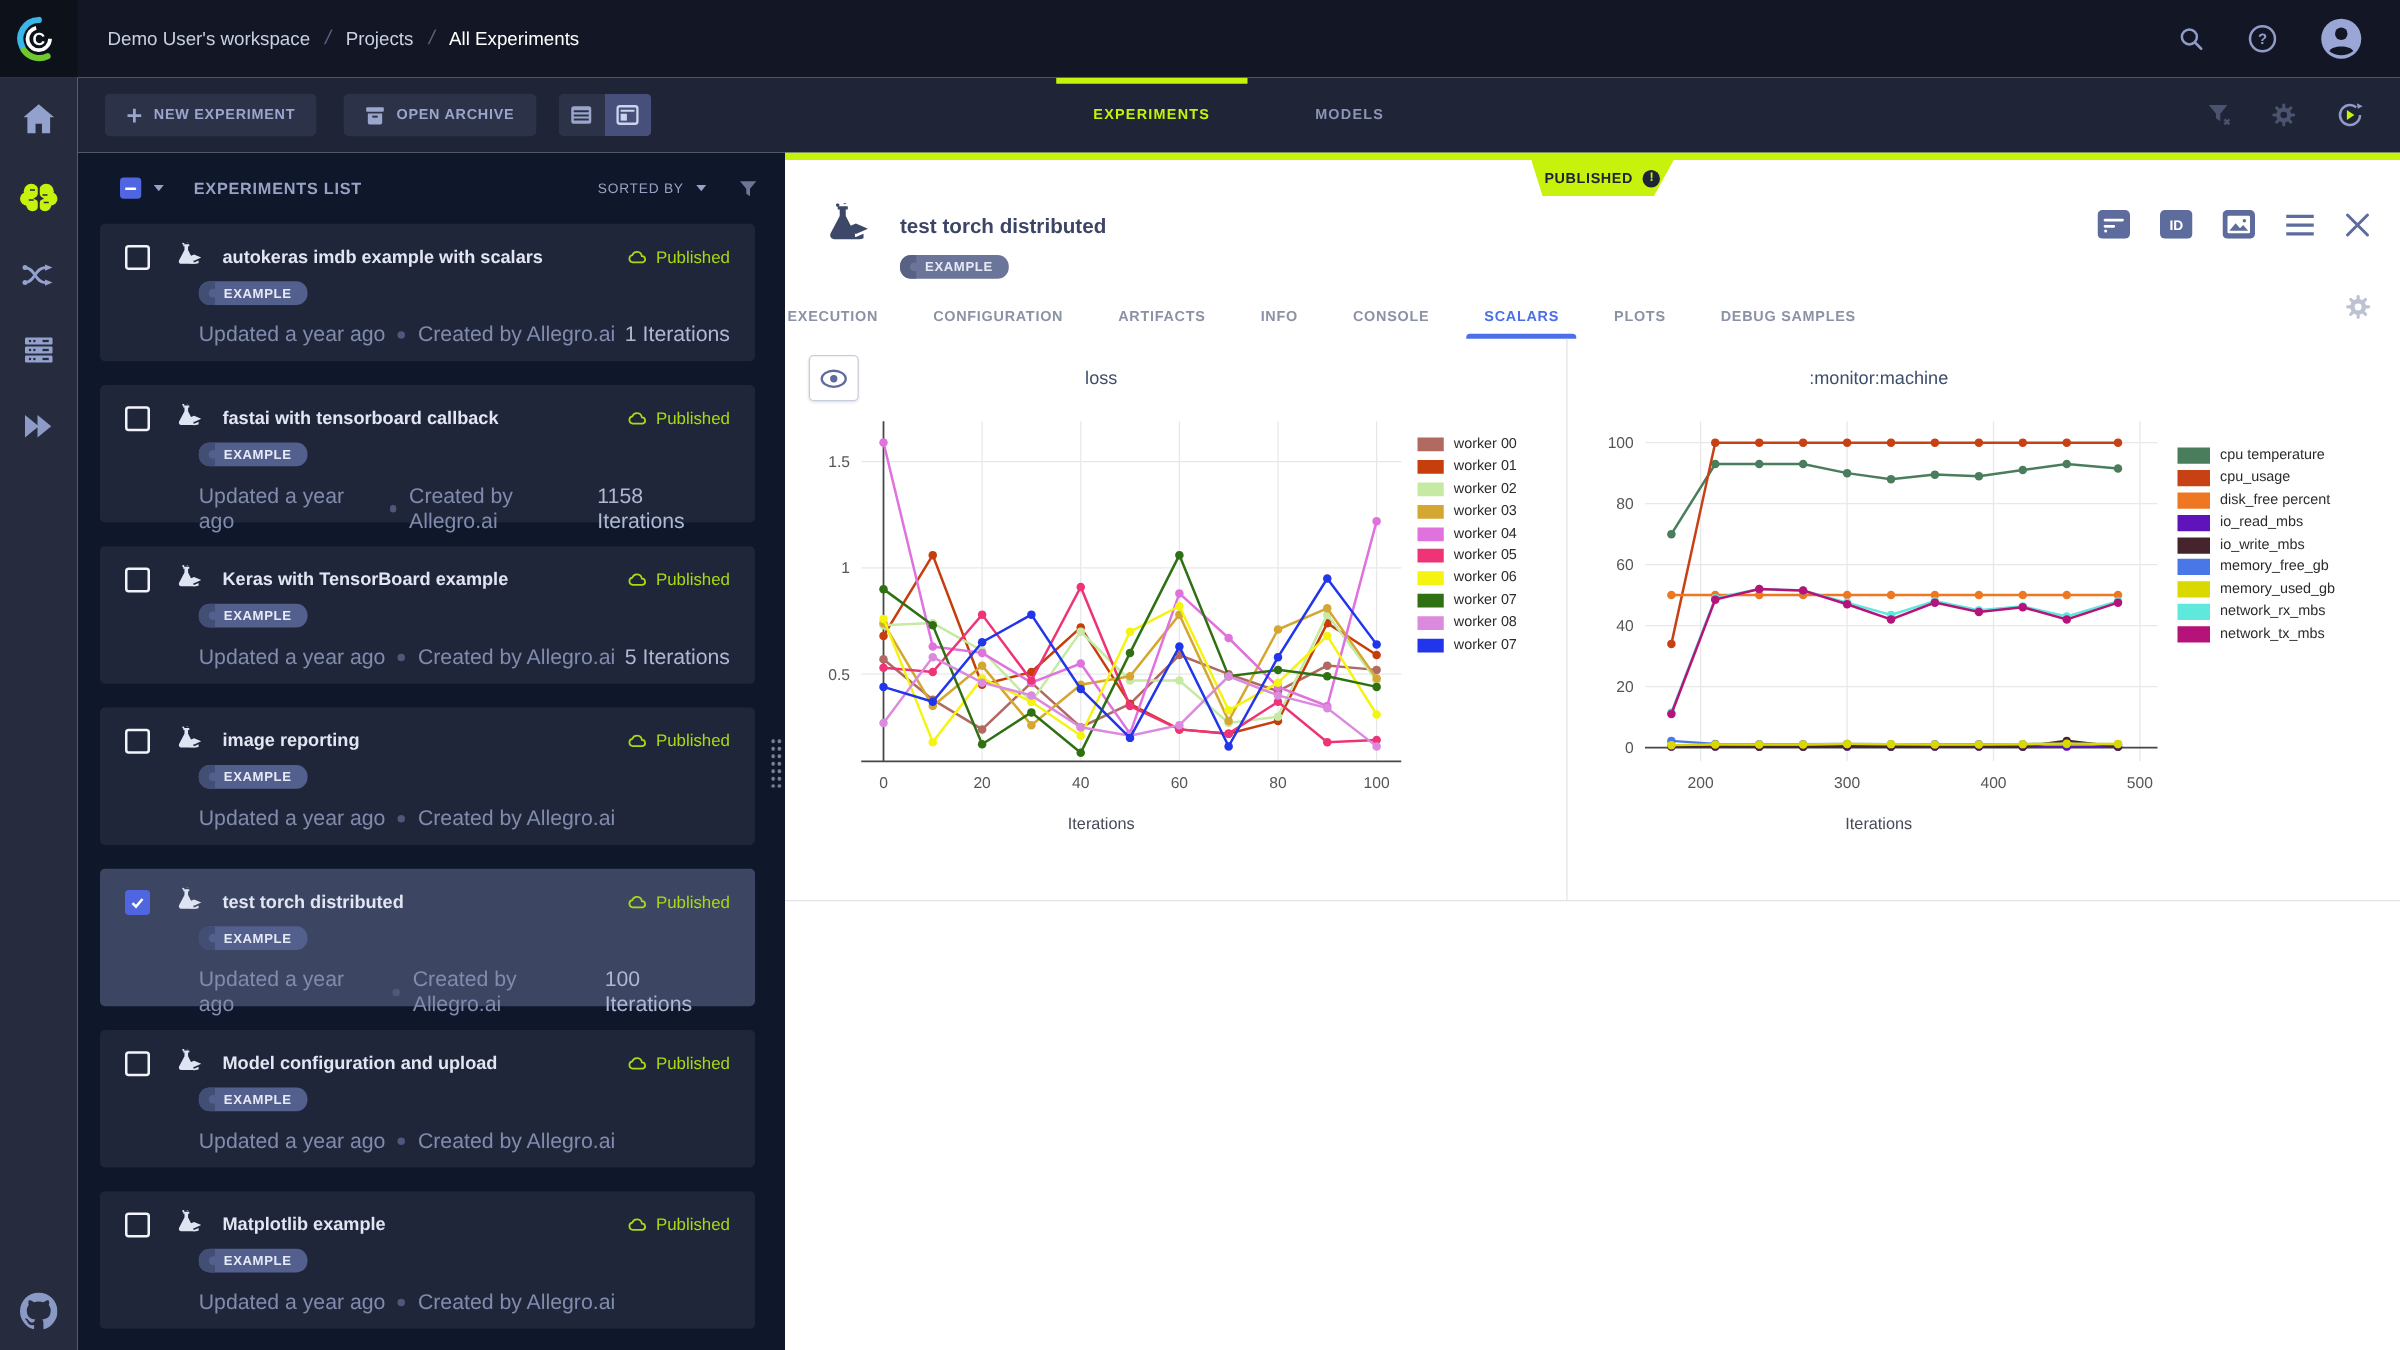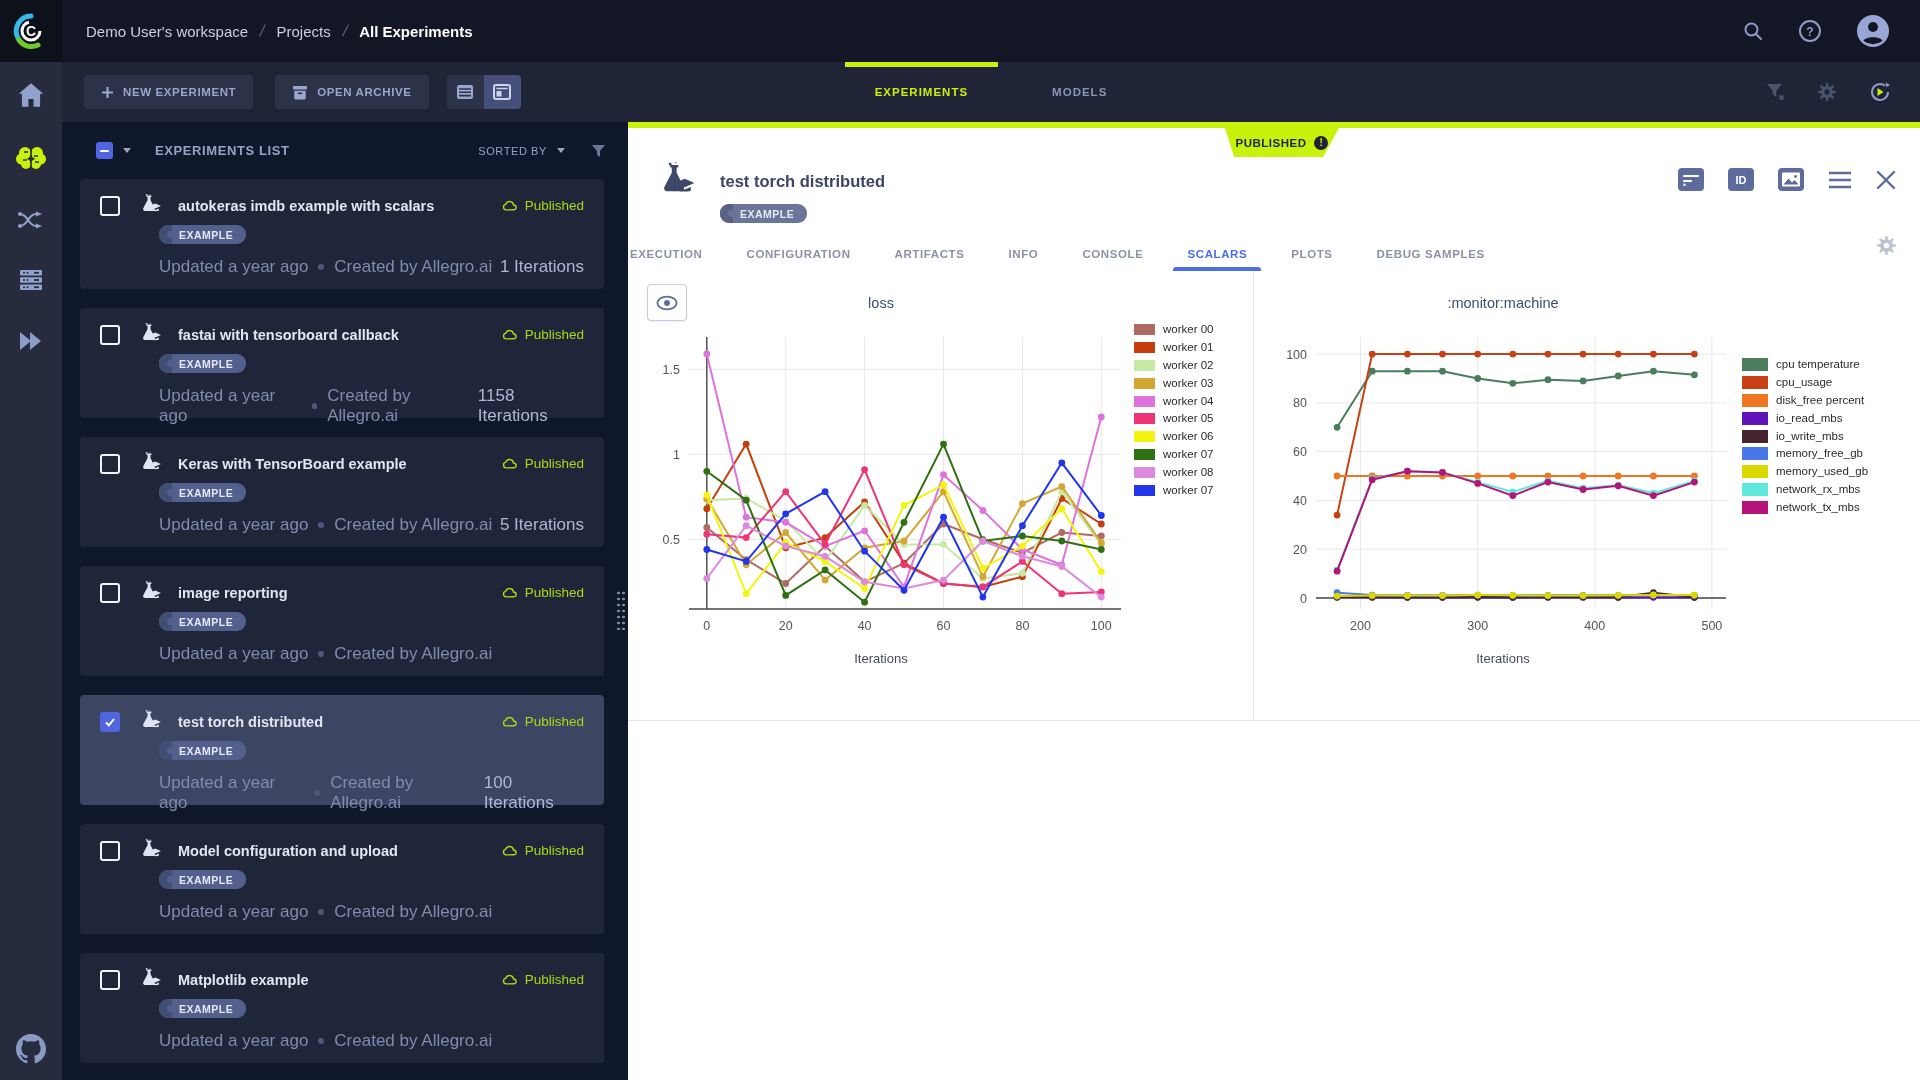--- a/index.html
+++ b/index.html
@@ -4,21 +4,21 @@
 <style>
   html,body{margin:0;padding:0;}
   body{width:1920px;height:1080px;overflow:hidden;position:relative;background:#fff;
        font-family:"Liberation Sans",sans-serif;-webkit-font-smoothing:antialiased;}
   svg{display:block}
   
   .topbar{position:absolute;left:0;top:0;width:1920px;height:62px;background:#131725;display:flex;align-items:center;z-index:5}
   .logo-box{width:62px;height:62px;background:#0d1119;display:flex;align-items:center;justify-content:center;flex:none}
   .crumbs{margin-left:24px;font-size:15px;color:#c9d0e2;display:flex;align-items:center;gap:12px}
   .crumb-sep{color:#5a6380;font-size:16px;transform:skewX(-12deg)}
-  .crumb-last{color:#fff;font-weight:bold}
+  .crumb-last{color:#fff;font-weight:normal}
   .topbar-right{margin-left:auto;display:flex;align-items:center;gap:34px;padding-right:30px;color:#8e9cc7}
   .top-icon{cursor:pointer}
   
   .sidebar{position:absolute;left:0;top:62px;width:62px;bottom:0;background:#262c3e;display:flex;flex-direction:column;align-items:center;padding-top:20px;gap:36px;box-sizing:border-box;z-index:4}
   .side-icon{color:#93a1cd;cursor:pointer}
   .side-icon.active{color:#c7f20b}
   .side-footer{margin-top:auto;margin-bottom:16px;color:#8b99c5}
   
   .toolbar{position:absolute;left:62px;top:62px;right:0;height:60px;background:#1f2437;display:flex;align-items:center;z-index:3}
   .tb-btn{height:34px;margin-left:22px;background:#2c3349;border-radius:4px;color:#9aa6cb;font-size:11.5px;font-weight:bold;letter-spacing:.6px;display:flex;align-items:center;gap:9px;padding:0 17px;cursor:pointer}
@@ -78,21 +78,21 @@
   .chart-card.first{width:634px;border-right:1px solid #e3e4e8}
   .chart-card.second{flex:1}
   .eye-btn{position:absolute;top:13px;left:19px;width:38px;height:35px;border:1px solid #c6cddd;border-radius:4px;background:#fff;display:flex;align-items:center;justify-content:center;color:#5d6c9c;cursor:pointer;box-shadow:0 1px 2px rgba(0,0,0,.08)}
   .chart-inner{display:flex;padding-top:24px}
   .chart-left{display:flex;flex-direction:column;align-items:center}
   .chart-card.first .chart-left{width:506px}
   .chart-card.second .chart-left{width:478px;margin-left:10px}
   .chart-title{font-size:14.5px;color:#3d4e6b;height:22px}
   .xlabel{font-size:13px;color:#454b57;margin-top:4px}
   .legend{display:flex;flex-direction:column;gap:3.5px}
-  .chart-card.first .legend{margin-top:27px;width:118px}
+  .chart-card.first .legend{margin-top:53px;width:118px}
   .chart-card.second .legend{margin-top:62px;width:178px}
   .legend-item{display:flex;align-items:flex-start;gap:8px;cursor:pointer}
   .legend-label{font-size:11.5px;color:#2b2b2b;line-height:1.25}
   .chart-card.first .swatch{width:21px;height:11px;margin-top:2px;flex:none}
   .chart-card.second .swatch{width:26px;height:13px;margin-top:1px;flex:none}
   .chart-card.second .legend-label{width:96px}
 </style>
 </head>
 <body>
 

